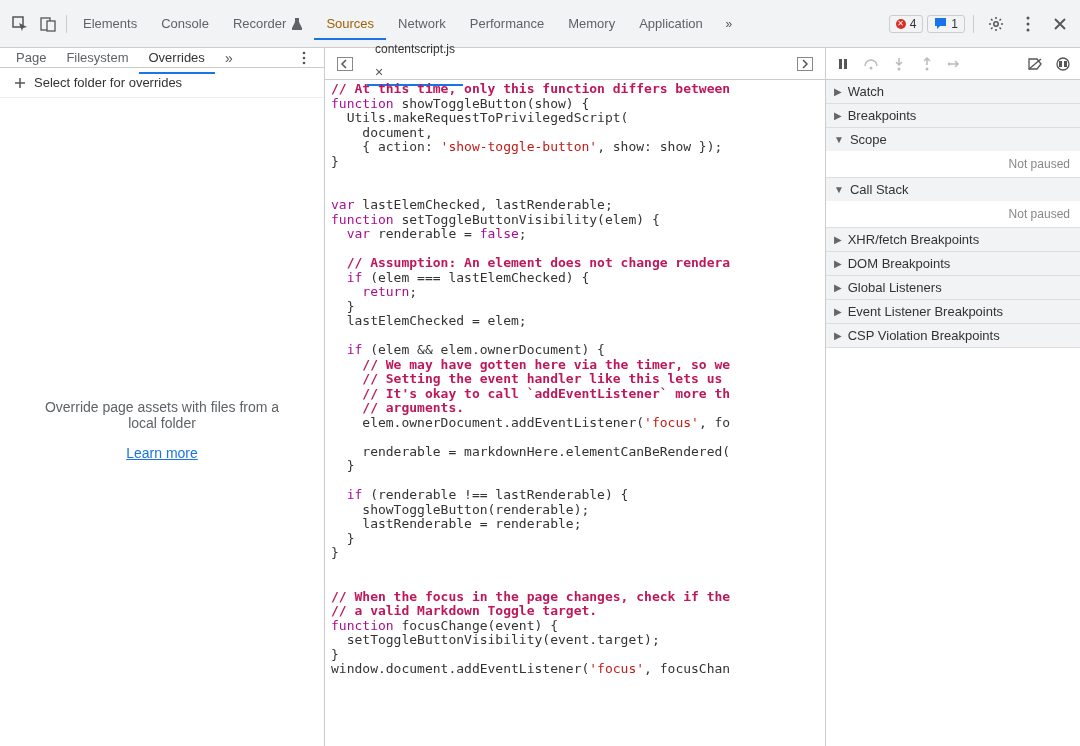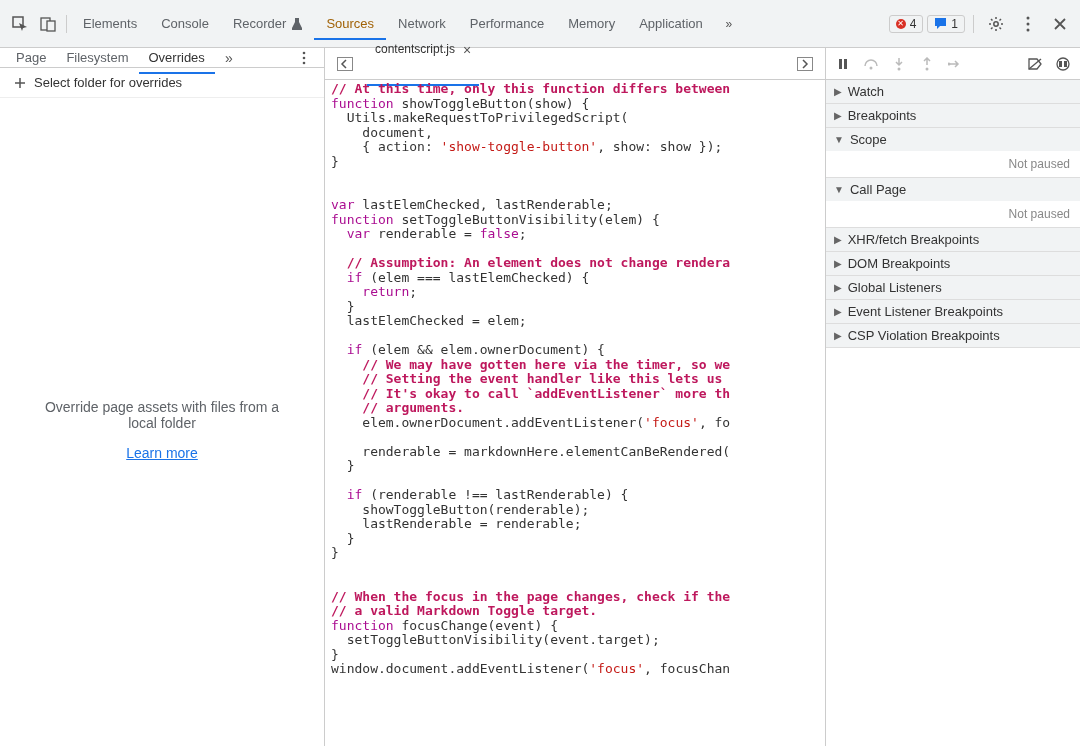--- a/index.html
+++ b/index.html
@@ -121,20 +121,21 @@
       border-bottom:1px solid #ccc;
       padding:0 6px;
       gap:8px;
     }
     .file-tab {
       display:flex; align-items:flex-start; gap:8px;
       padding:0 8px;
       height:44px;
       border-bottom: 2px solid #1a73e8;
       margin-bottom:-1px;
+      flex-direction:column;
     }
     .file-tab .close { font-size:14px; color:#555; }
     .code-area {
       flex:1;
       display:flex;
       font-family: Menlo, Consolas, monospace;
       font-size:13px;
       line-height:14.5px;
       overflow:hidden;
       white-space: pre;
@@ -424,21 +425,21 @@
     <div class="section">
       <div class="section-header">
           <span class="tri">▼</span>
           <span>Scope</span>
         </div>
       <div class="section-body">Not paused</div>
     </div>
     <div class="section">
       <div class="section-header">
           <span class="tri">▼</span>
-          <span>Call Page</span>
+          <span>Call Stack</span>
         </div>
       <div class="section-body">Not paused</div>
     </div>
     <div class="section">
       <div class="section-header">
           <span class="tri">▶</span>
           <span>XHR/fetch Breakpoints</span>
         </div>
     </div>
     <div class="section">

